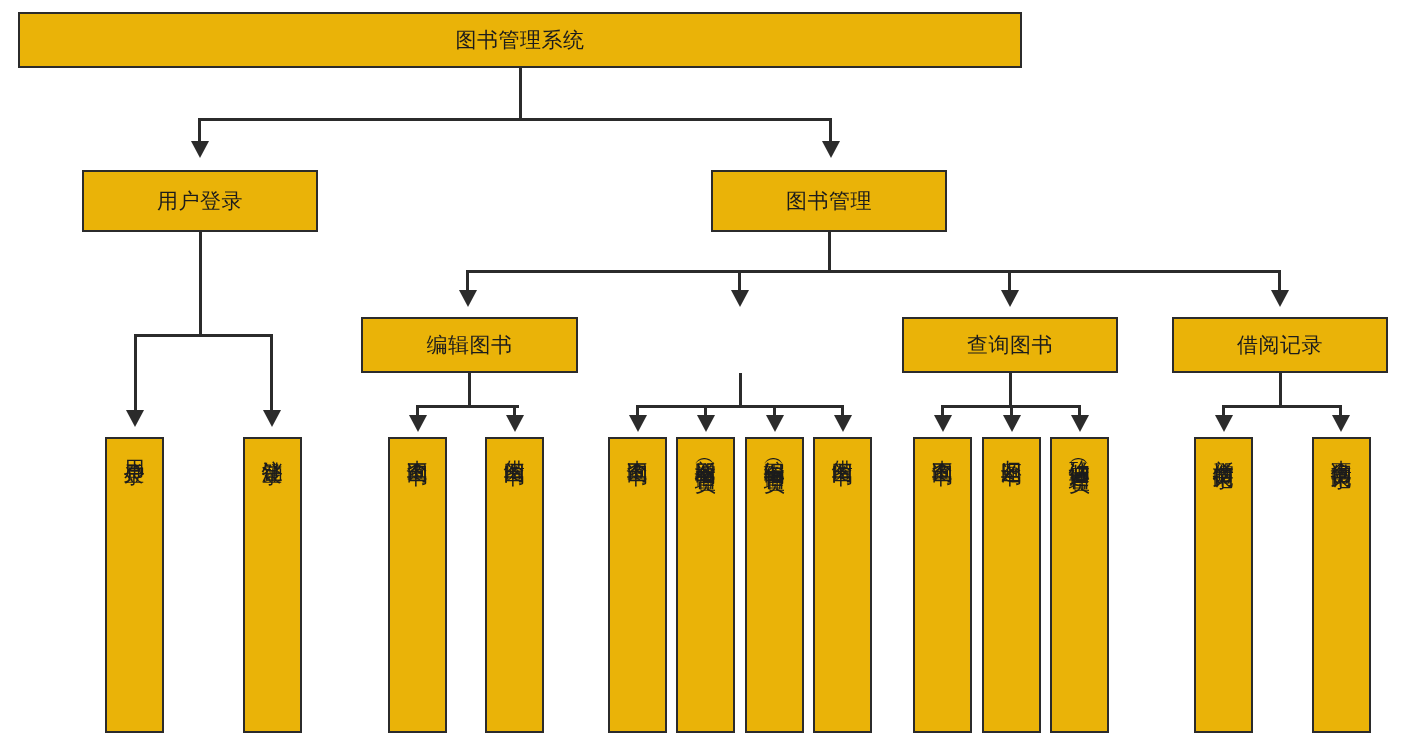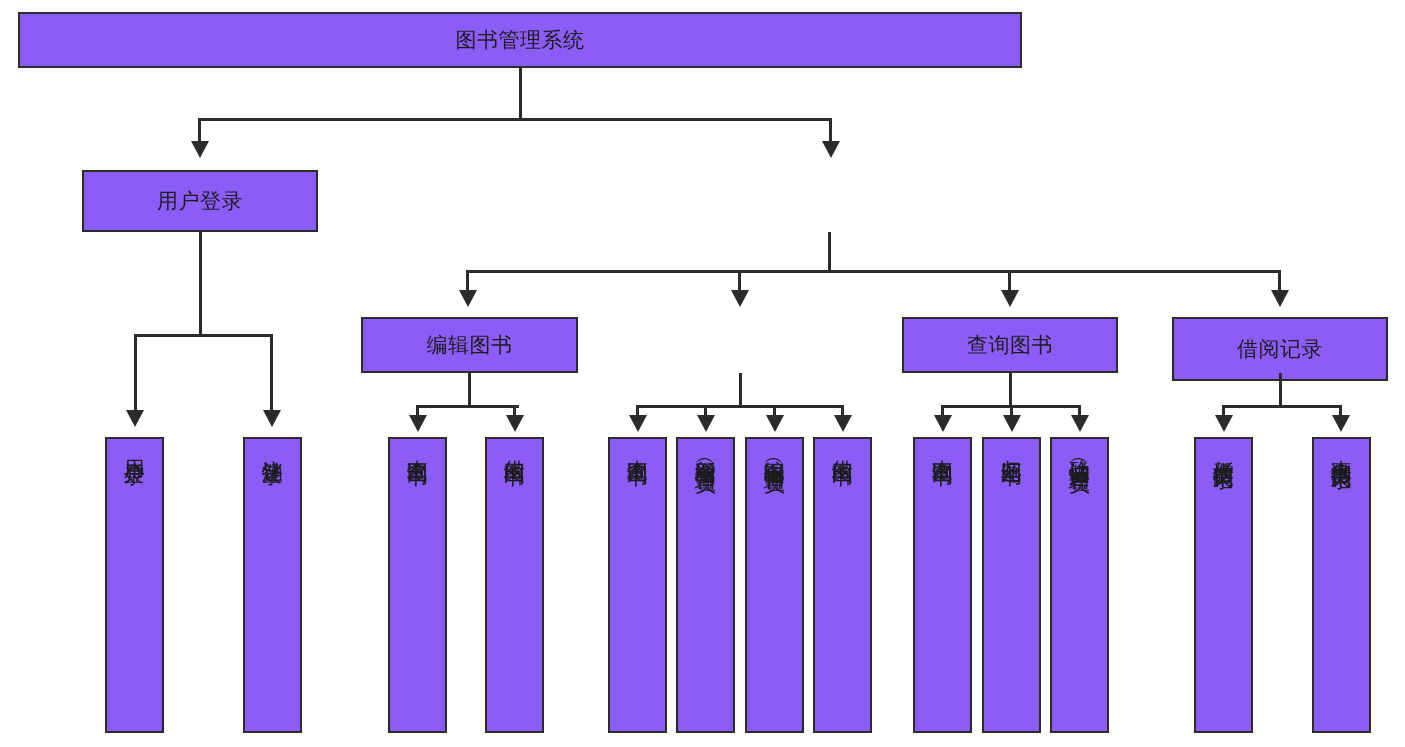--- a/index.html
+++ b/index.html
@@ -14,21 +14,21 @@
     position: relative;
     width: 1405px;
     height: 747px;
     background: #ffffff;
     overflow: hidden;
   }
   .node {
     position: absolute;
     box-sizing: border-box;
     border: 2px solid #2b2b2b;
-    background: #8b5cf6;
+    background: #eab308;
     display: flex;
     align-items: center;
     justify-content: center;
     color: #1c1c1c;
     line-height: 1.12;
   }
   .node.horiz {
     font-size: 21px;
     letter-spacing: 0.5px;
   }
@@ -80,20 +80,23 @@
 
   <div class="edge v" style="left:519px; top:68px; width:3px; height:52px;"></div>
   <div class="edge h" style="left:198px; top:118px; width:634px; height:3px;"></div>
   <div class="edge v" style="left:198px; top:118px; width:3px; height:25px;"></div>
   <div class="arrow" style="left:191px; top:141px;"></div>
   <div class="edge v" style="left:829px; top:118px; width:3px; height:25px;"></div>
   <div class="arrow" style="left:822px; top:141px;"></div>
 
   <div class="node horiz" style="left:82px; top:170px; width:236px; height:62px;">
     <span>用户登录</span>
+  </div>
+  <div class="node horiz" style="left:711px; top:170px; width:236px; height:62px;">
+    <span>图书管理</span>
   </div>
 
   <div class="edge v" style="left:199px; top:232px; width:3px; height:105px;"></div>
   <div class="edge h" style="left:134px; top:334px; width:136px; height:3px;"></div>
   <div class="edge v" style="left:134px; top:334px; width:3px; height:78px;"></div>
   <div class="arrow" style="left:126px; top:410px;"></div>
   <div class="edge v" style="left:270px; top:334px; width:3px; height:78px;"></div>
   <div class="arrow" style="left:263px; top:410px;"></div>
 
   <div class="edge v" style="left:828px; top:232px; width:3px; height:40px;"></div>
@@ -106,21 +109,21 @@
   <div class="arrow" style="left:1001px; top:290px;"></div>
   <div class="edge v" style="left:1278px; top:270px; width:3px; height:22px;"></div>
   <div class="arrow" style="left:1271px; top:290px;"></div>
 
   <div class="node horiz" style="left:361px; top:317px; width:217px; height:56px;">
     <span>编辑图书</span>
   </div>
   <div class="node horiz" style="left:902px; top:317px; width:216px; height:56px;">
     <span>查询图书</span>
   </div>
-  <div class="node horiz" style="left:1172px; top:317px; width:216px; height:64px;">
+  <div class="node horiz" style="left:1172px; top:317px; width:216px; height:56px;">
     <span>借阅记录</span>
   </div>
 
   <div class="edge v" style="left:468px; top:373px; width:3px; height:35px;"></div>
   <div class="edge h" style="left:416px; top:405px; width:103px; height:3px;"></div>
   <div class="edge v" style="left:416px; top:405px; width:3px; height:12px;"></div>
   <div class="arrow" style="left:409px; top:415px;"></div>
   <div class="edge v" style="left:513px; top:405px; width:3px; height:12px;"></div>
   <div class="arrow" style="left:506px; top:415px;"></div>
 

